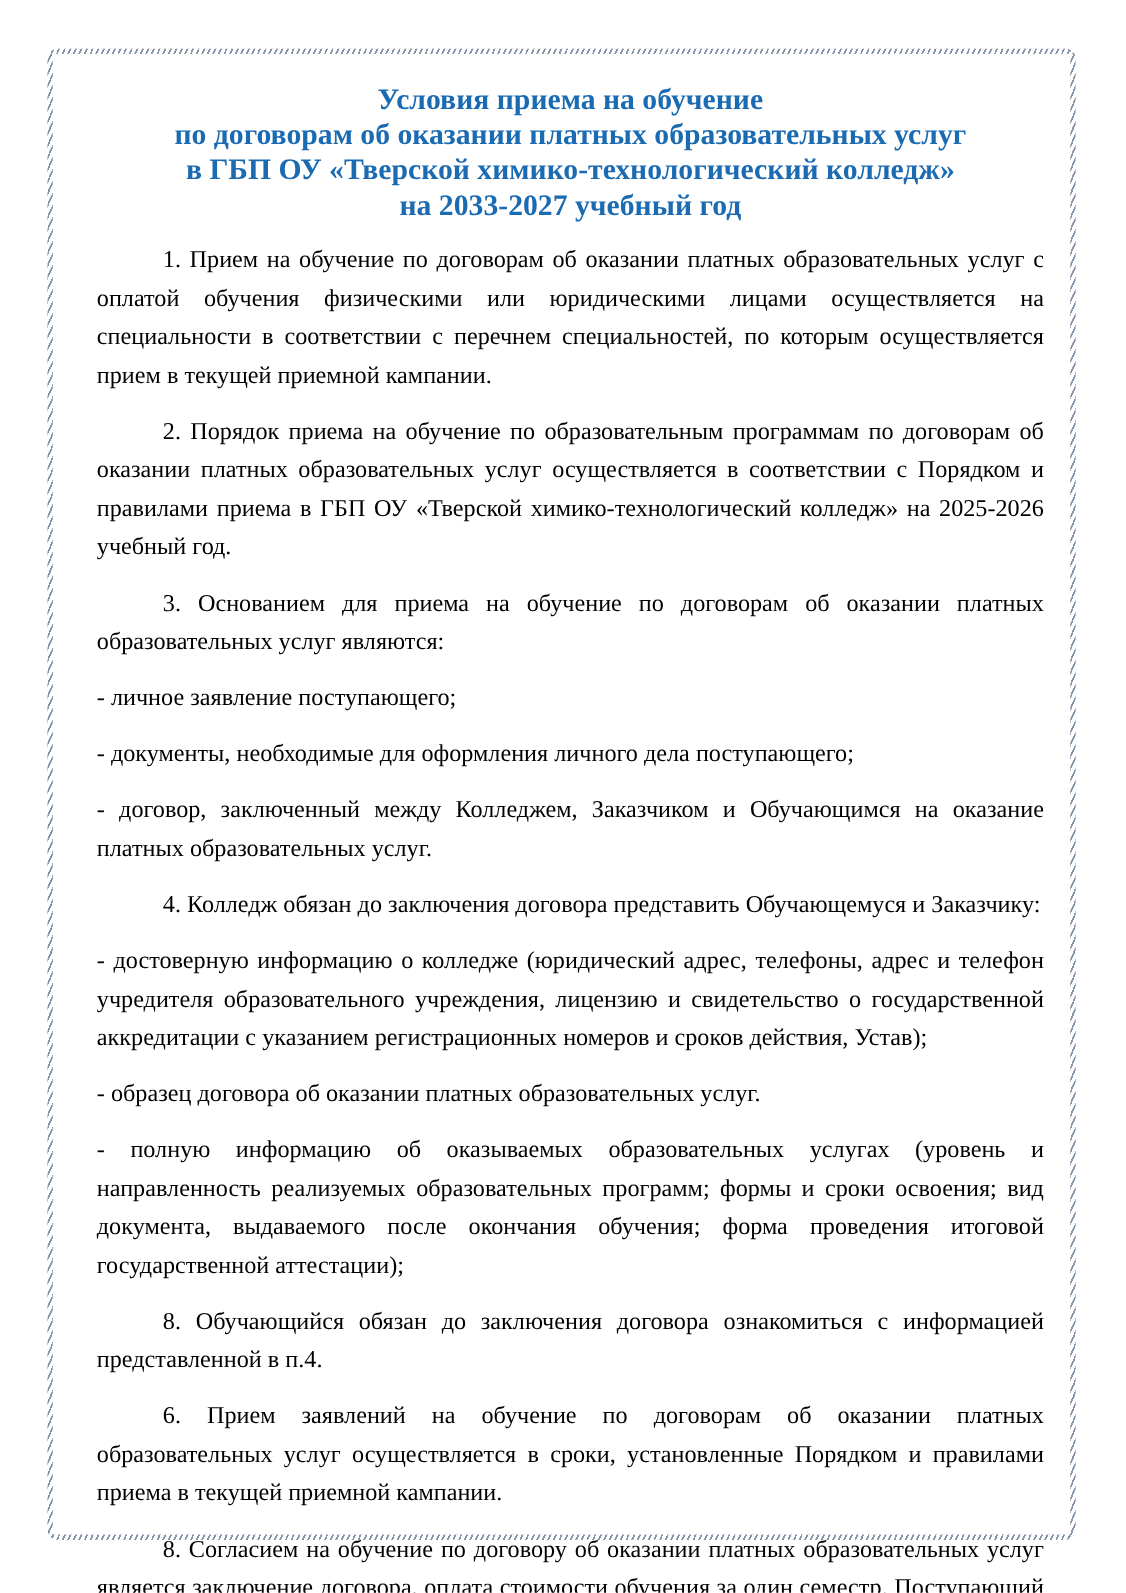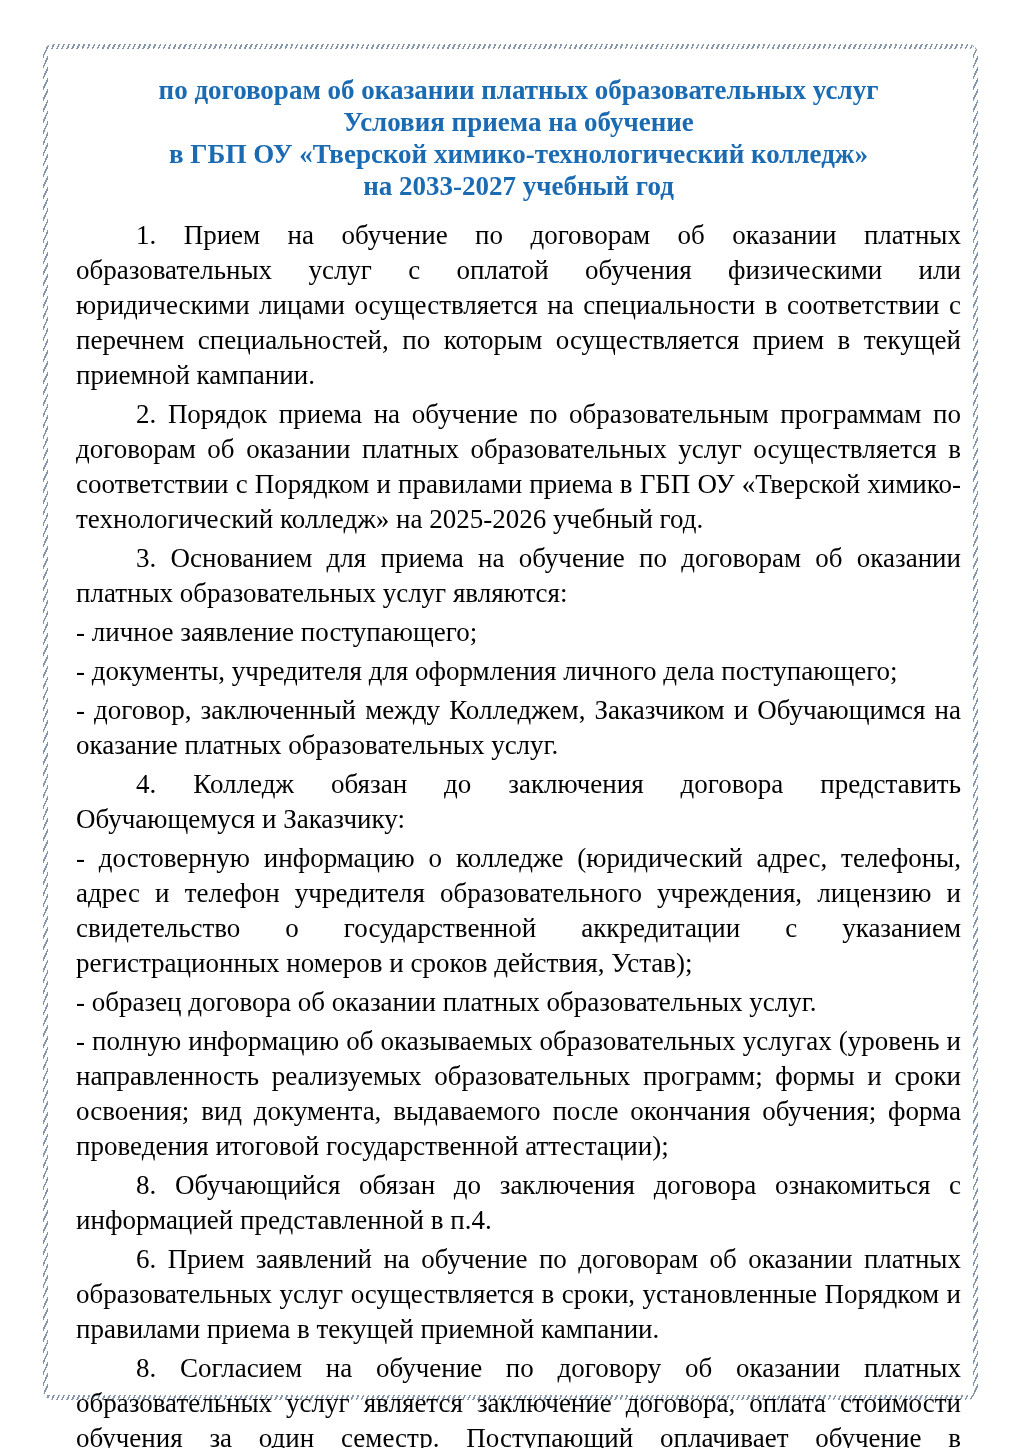--- a/index.html
+++ b/index.html
@@ -57,51 +57,51 @@
   .title {
     margin: 0 0 16px 0;
     color: var(--title-color);
     font-size: 27px;
     line-height: 32px;
     font-weight: bold;
     text-align: center;
   }
   .title div { white-space: nowrap; }
   .body-text p.para {
-    margin: 4px;
-    font-size: 27px;
+    margin: 16px;
+    font-size: 22px;
     line-height: 35px;
     text-align: justify;
   }
   .body-text p.para.indent { text-indent: 60px; }
   .body-text p.para.flush  { text-indent: 0; }
 </style>
 </head>
 <body style="background: rgb(255, 255, 255); color: rgb(0, 0, 0);">
 
 <div class="frame">
   <div class="edge h top"></div>
   <div class="edge h bottom"></div>
   <div class="edge v left"></div>
   <div class="edge v right"></div>
 </div>
 
 <div class="content">
   <h1 class="title">
+      <div>Условия приема на обучение</div>
       <div>по договорам об оказании платных образовательных услуг</div>
-      <div>Условия приема на обучение</div>
       <div>в ГБП ОУ «Тверской химико-технологический колледж»</div>
       <div>на 2033-2027 учебный год</div>
     </h1>
   <div class="body-text">
       <p class="para indent">1. Прием на обучение по договорам об оказании платных образовательных услуг с оплатой обучения физическими или юридическими лицами осуществляется на специальности в соответствии с перечнем специальностей, по которым осуществляется прием в текущей приемной кампании.</p>
       <p class="para indent">2. Порядок приема на обучение по образовательным программам по договорам об оказании платных образовательных услуг осуществляется в соответствии с Порядком и правилами приема в ГБП ОУ «Тверской химико-технологический колледж» на 2025-2026 учебный год.</p>
       <p class="para indent">3. Основанием для приема на обучение по договорам об оказании платных образовательных услуг являются:</p>
       <p class="para flush">- личное заявление поступающего;</p>
-      <p class="para flush">- документы, учредителя для оформления личного дела поступающего;</p>
+      <p class="para flush">- документы, необходимые для оформления личного дела поступающего;</p>
       <p class="para flush">- договор, заключенный между Колледжем, Заказчиком и Обучающимся на оказание платных образовательных услуг.</p>
       <p class="para indent">4. Колледж обязан до заключения договора представить Обучающемуся и Заказчику:</p>
       <p class="para flush">- достоверную информацию о колледже (юридический адрес, телефоны, адрес и телефон учредителя образовательного учреждения, лицензию и свидетельство о государственной аккредитации с указанием регистрационных номеров и сроков действия, Устав);</p>
       <p class="para flush">- образец договора об оказании платных образовательных услуг.</p>
       <p class="para flush">- полную информацию об оказываемых образовательных услугах (уровень и направленность реализуемых образовательных программ; формы и сроки освоения; вид документа, выдаваемого после окончания обучения; форма проведения итоговой государственной аттестации);</p>
       <p class="para indent">8. Обучающийся обязан до заключения договора ознакомиться с информацией представленной в п.4.</p>
       <p class="para indent">6. Прием заявлений на обучение по договорам об оказании платных образовательных услуг осуществляется в сроки, установленные Порядком и правилами приема в текущей приемной кампании.</p>
       <p class="para indent">8. Согласием на обучение по договору об оказании платных образовательных услуг является заключение договора, оплата стоимости обучения за один семестр. Поступающий оплачивает обучение в соответствии с договором об оказании платных образовательных услуг, после чего издается приказ о зачислении в колледж.</p>
     </div>
 </div>

